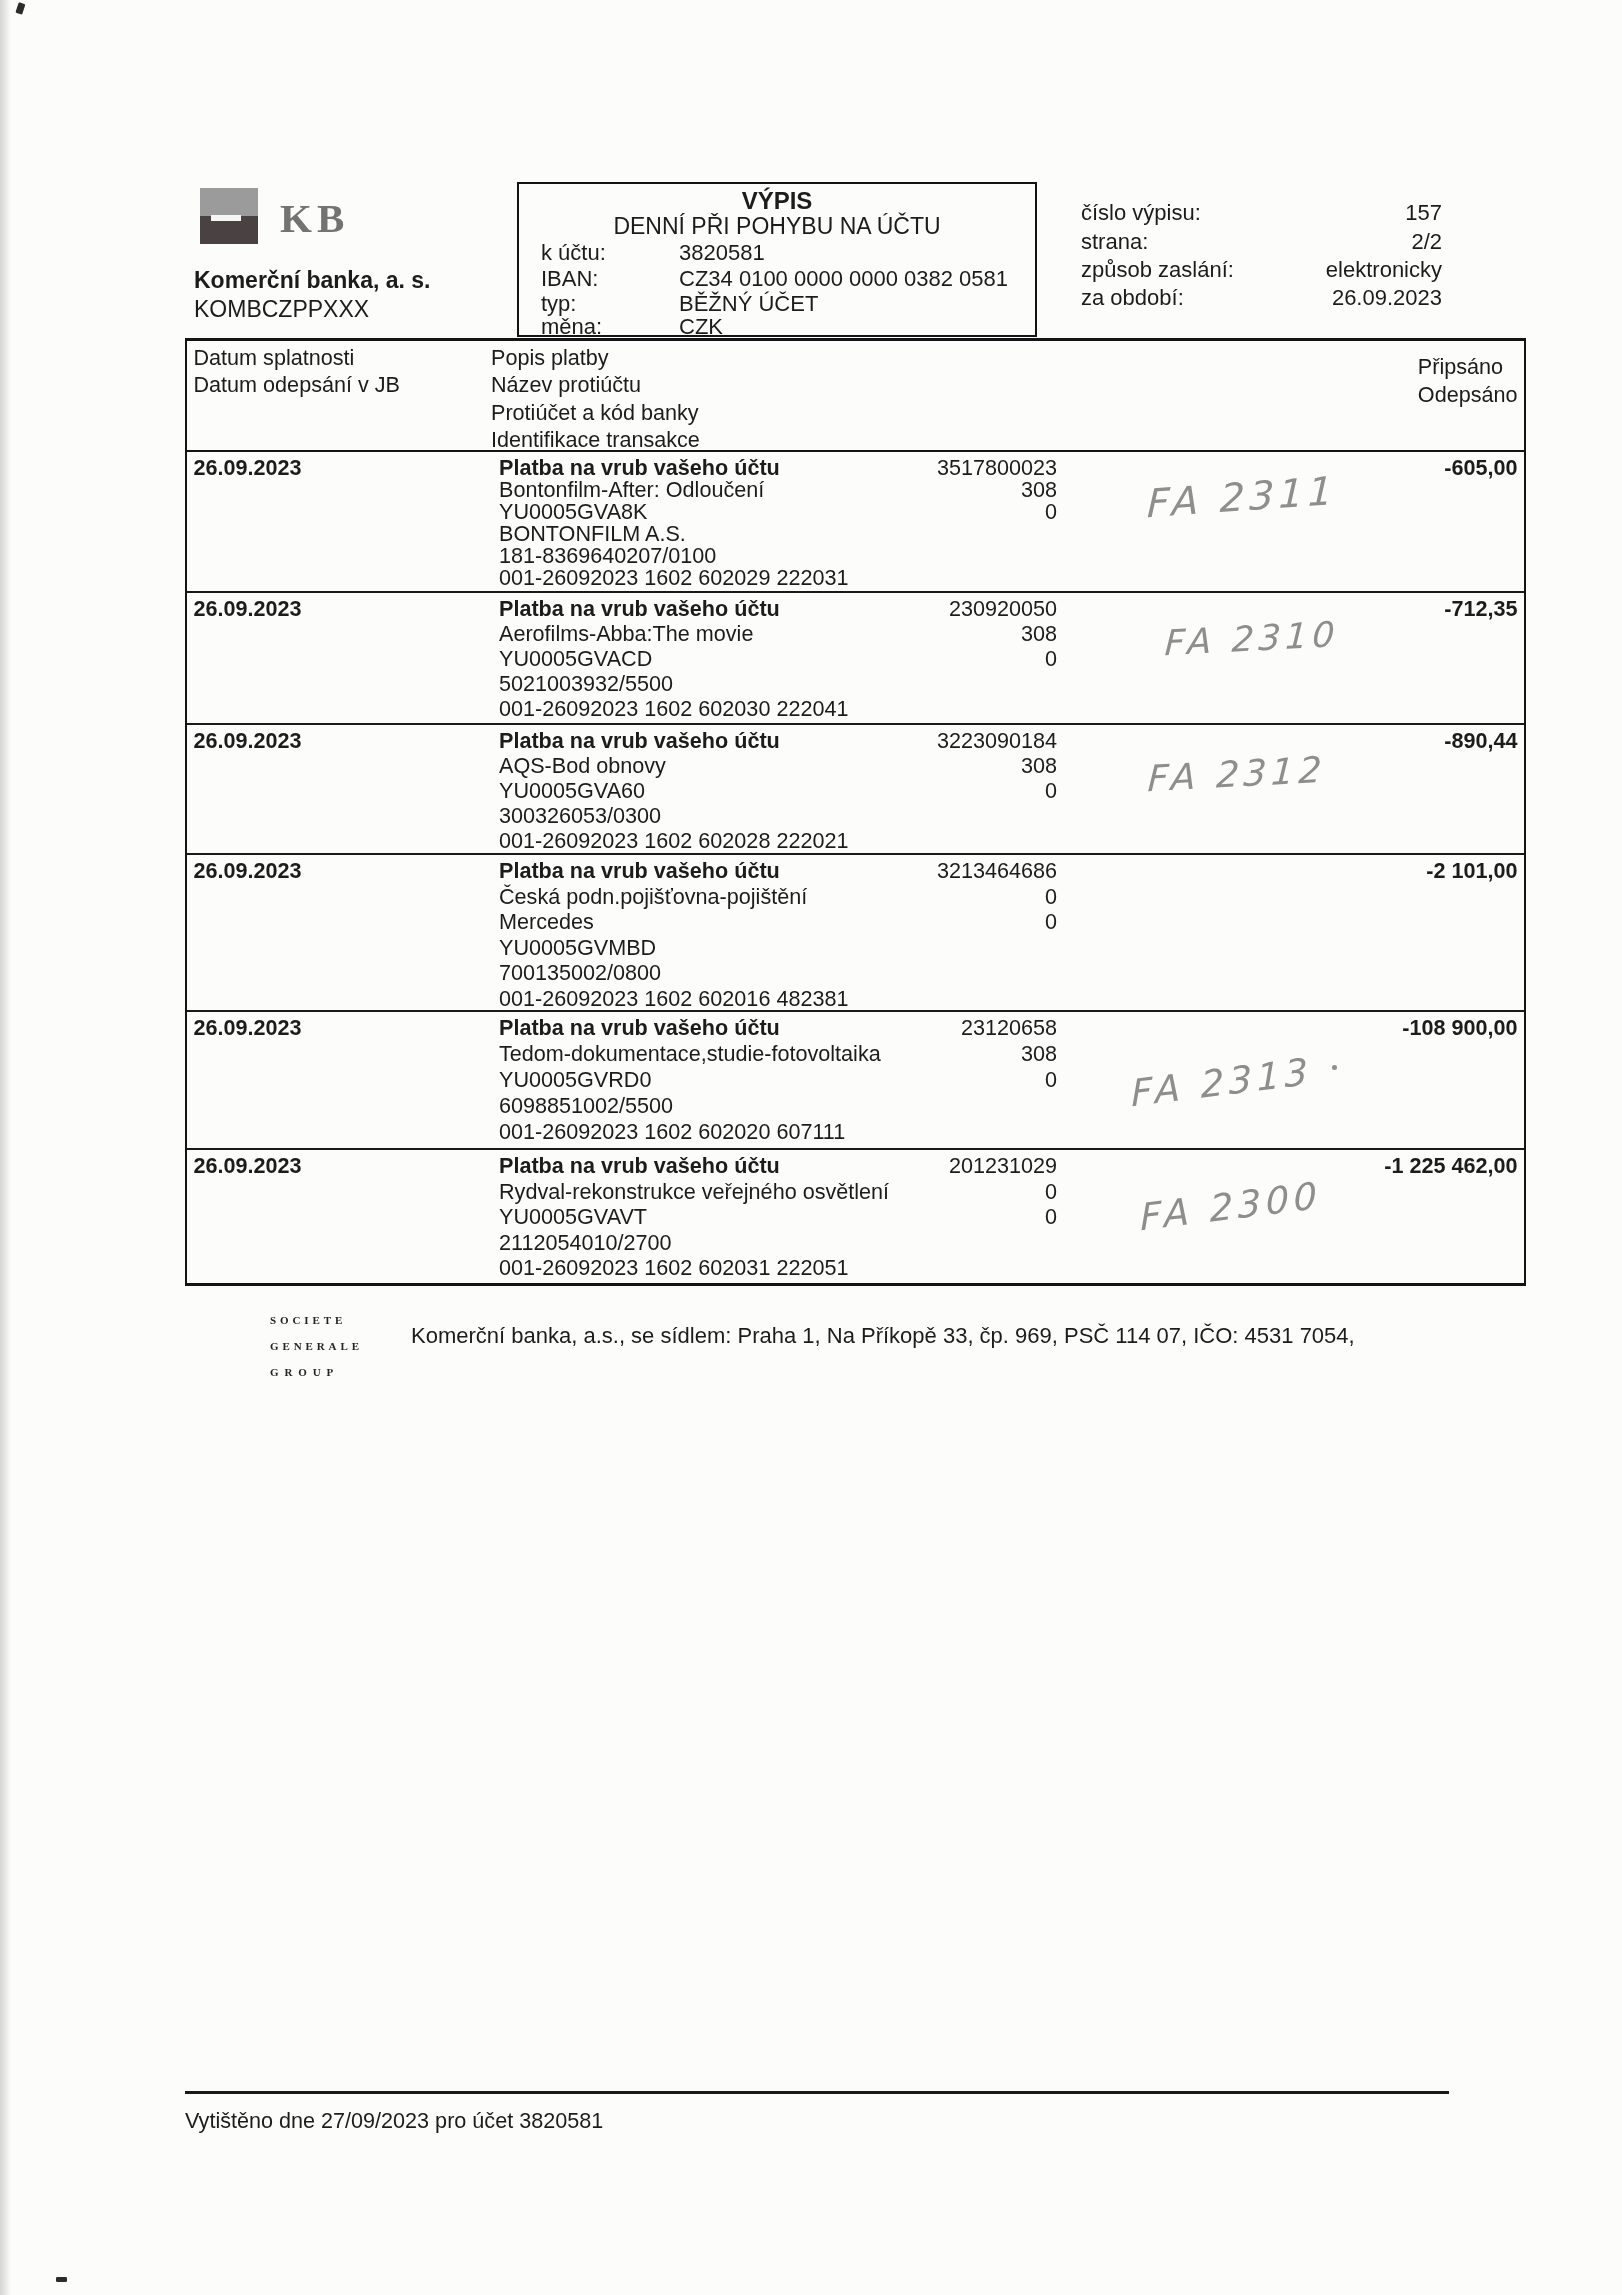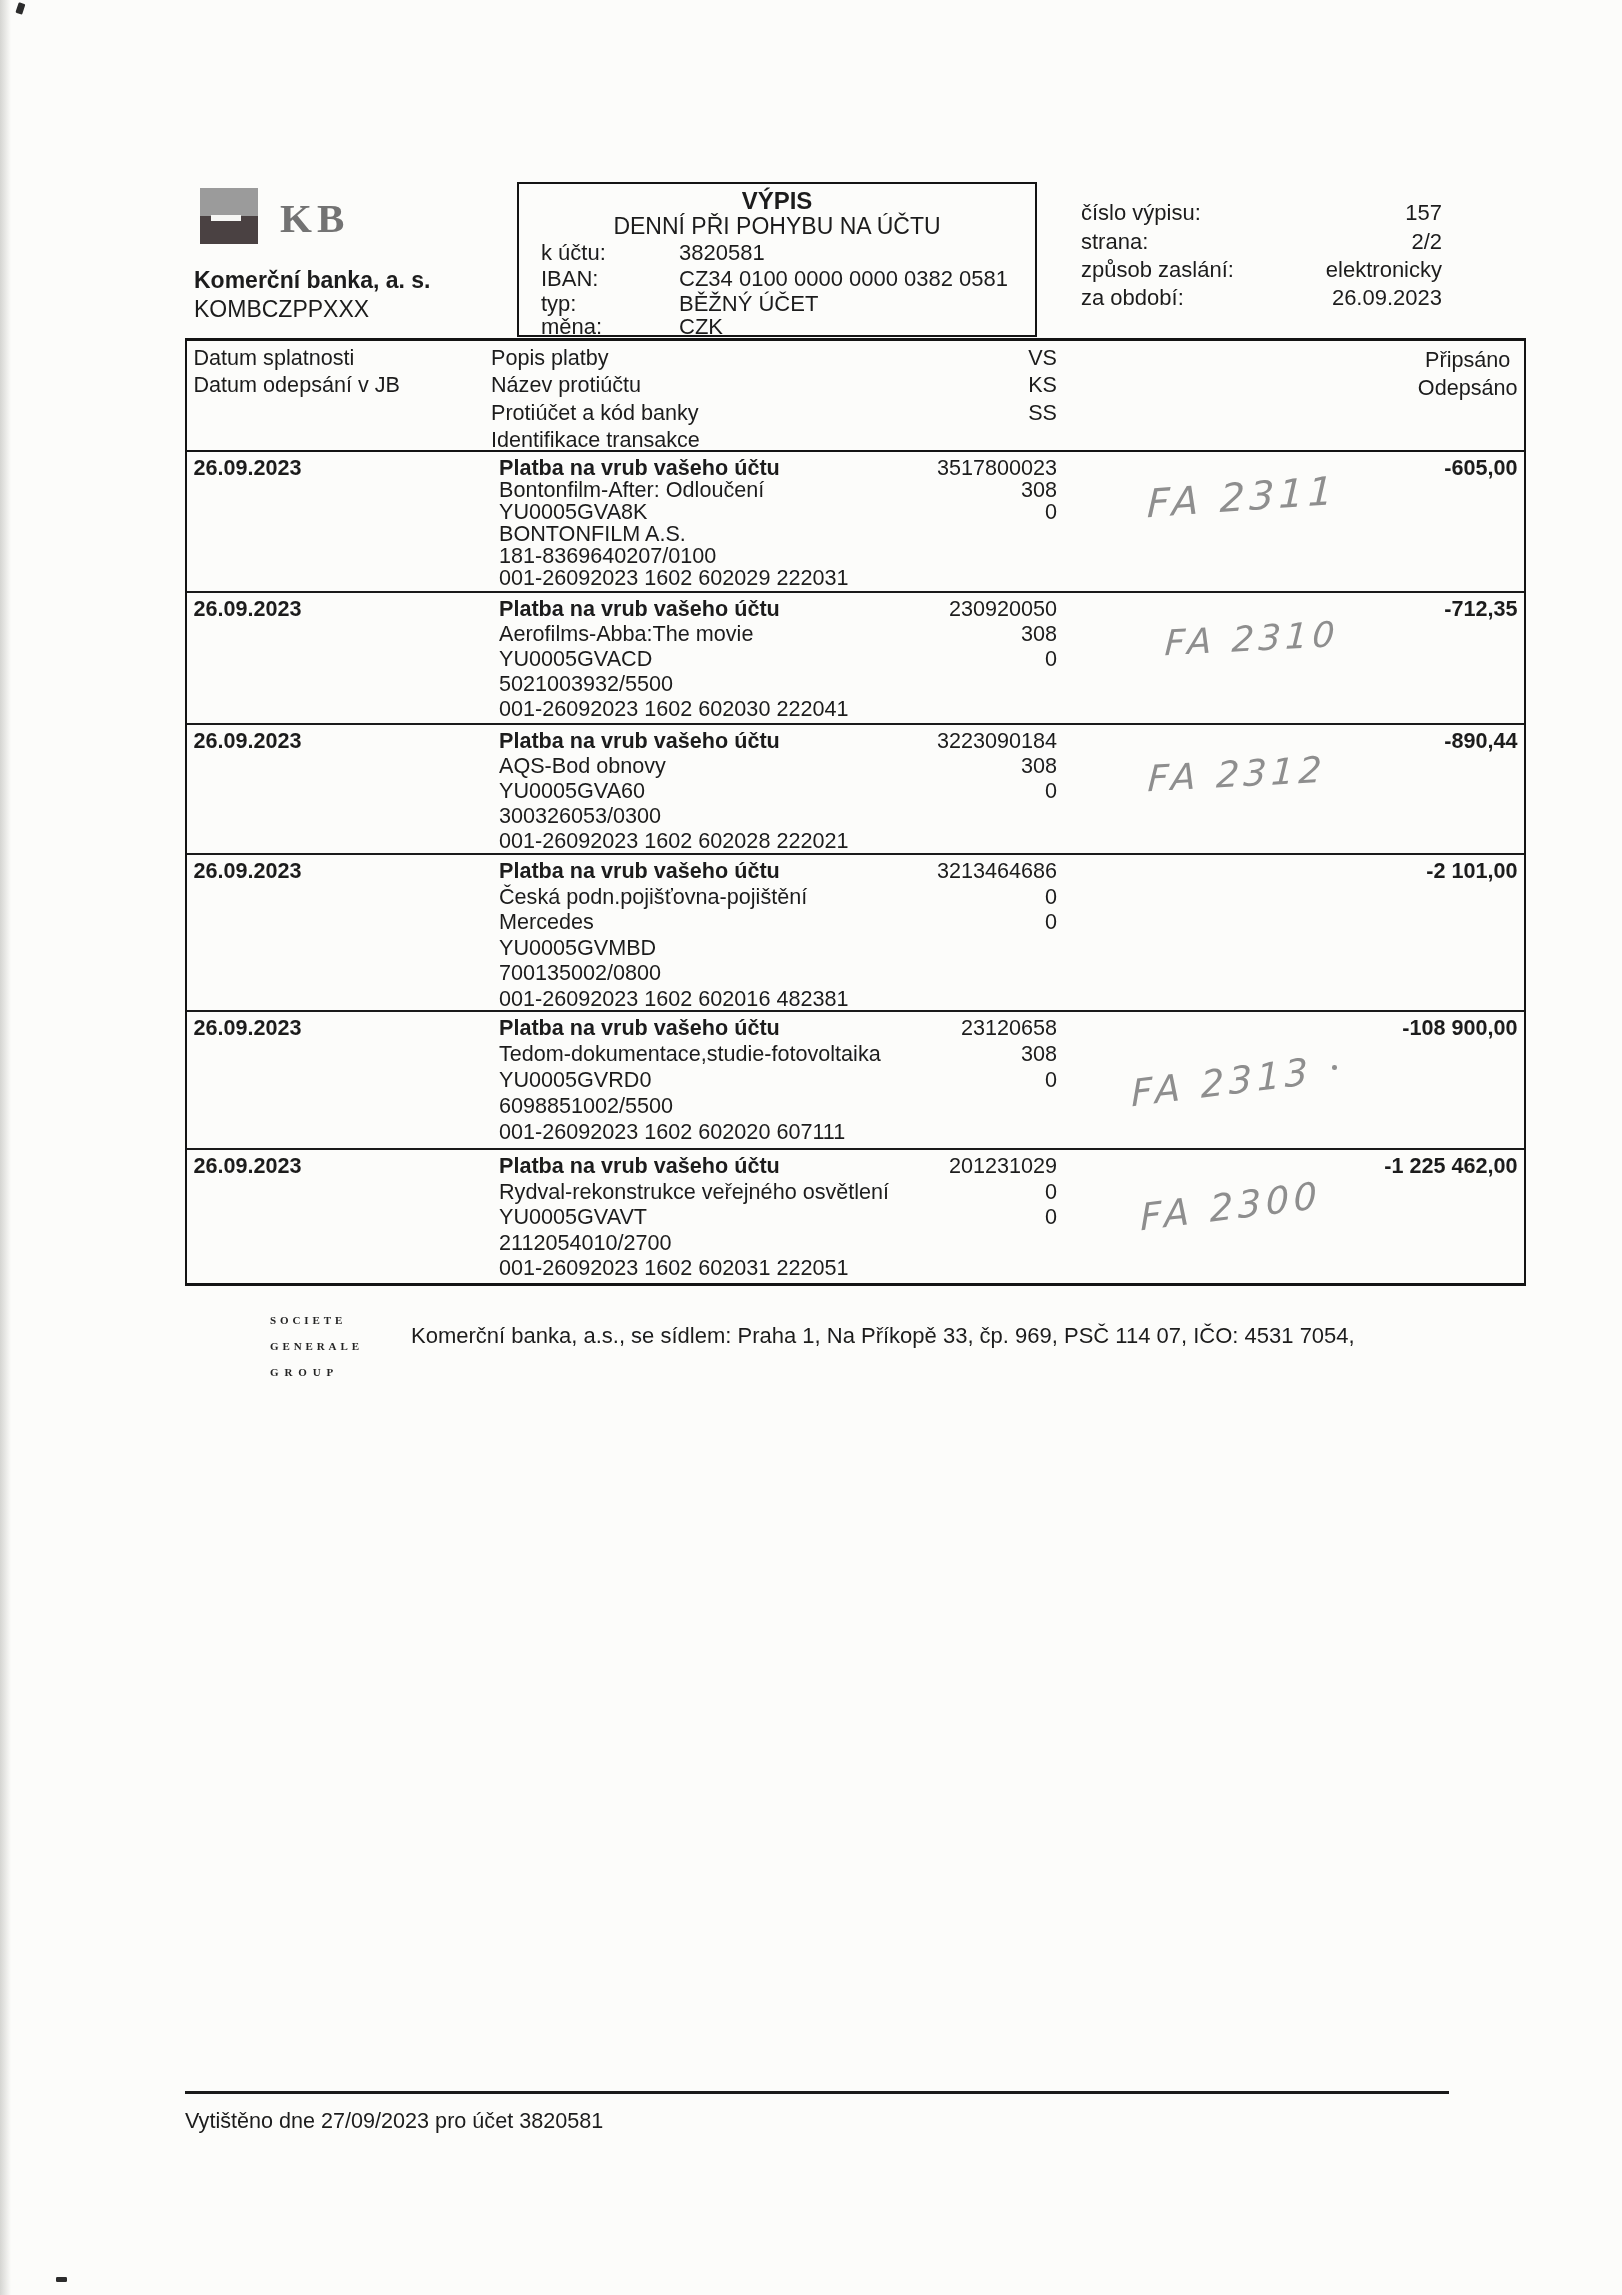--- a/index.html
+++ b/index.html
@@ -36,21 +36,21 @@
 
   
   .ttable{position:absolute;left:185px;top:338px;width:1341px;height:948px;
         border:solid #141414;border-width:3.3px 2px 3.3px 2px;box-sizing:border-box;}
   .thead{position:absolute;left:0;top:0;width:100%;height:111px;
         border-bottom:2.6px solid #141414;box-sizing:border-box;font-size:21.6px;}
   .thead .line{line-height:27.5px;}
   .col-date{position:absolute;left:6.5px;top:2.6px;}
   .col-desc{position:absolute;left:304px;top:2.6px;}
   .col-sym{position:absolute;left:589px;top:2.6px;width:281px;text-align:right;}
-  .col-amt{position:absolute;right:6.5px;top:5px;text-align:center;}
+  .col-amt{position:absolute;right:6.5px;top:12px;text-align:left;}
 
   .trow{position:absolute;left:0;width:100%;box-sizing:border-box;
         border-bottom:2px solid #1a1a1a;font-size:21.6px;}
   .trow.last{border-bottom:none;}
   .trow .line{line-height:var(--lh,25px);}
   .c-date{position:absolute;left:6.5px;top:3.3px;font-weight:700;}
   .c-desc{position:absolute;left:312px;top:3.3px;}
   .c-desc .line:first-child{font-weight:700;}
   .c-sym{position:absolute;left:589px;top:3.3px;width:281px;text-align:right;}
   .c-amt{position:absolute;right:6.5px;top:3.3px;font-weight:700;}
@@ -123,25 +123,20 @@
       <div class="col-date">
         <div class="line">Datum splatnosti</div>
         <div class="line">Datum odepsání v JB</div>
       </div>
       <div class="col-desc">
         <div class="line">Popis platby</div>
         <div class="line">Název protiúčtu</div>
         <div class="line">Protiúčet a kód banky</div>
         <div class="line">Identifikace transakce</div>
       </div>
-      <div class="col-sym">
-        <div class="line">VS</div>
-        <div class="line">KS</div>
-        <div class="line">SS</div>
-      </div>
       <div class="col-amt">
         <div class="line">Připsáno</div>
         <div class="line">Odepsáno</div>
       </div>
     </div>
 
     <div class="trow" style="top:113px;height:139px;--lh:22px;">
       <div class="c-date line">26.09.2023</div>
       <div class="c-desc">
         <div class="line">Platba na vrub vašeho účtu</div>

